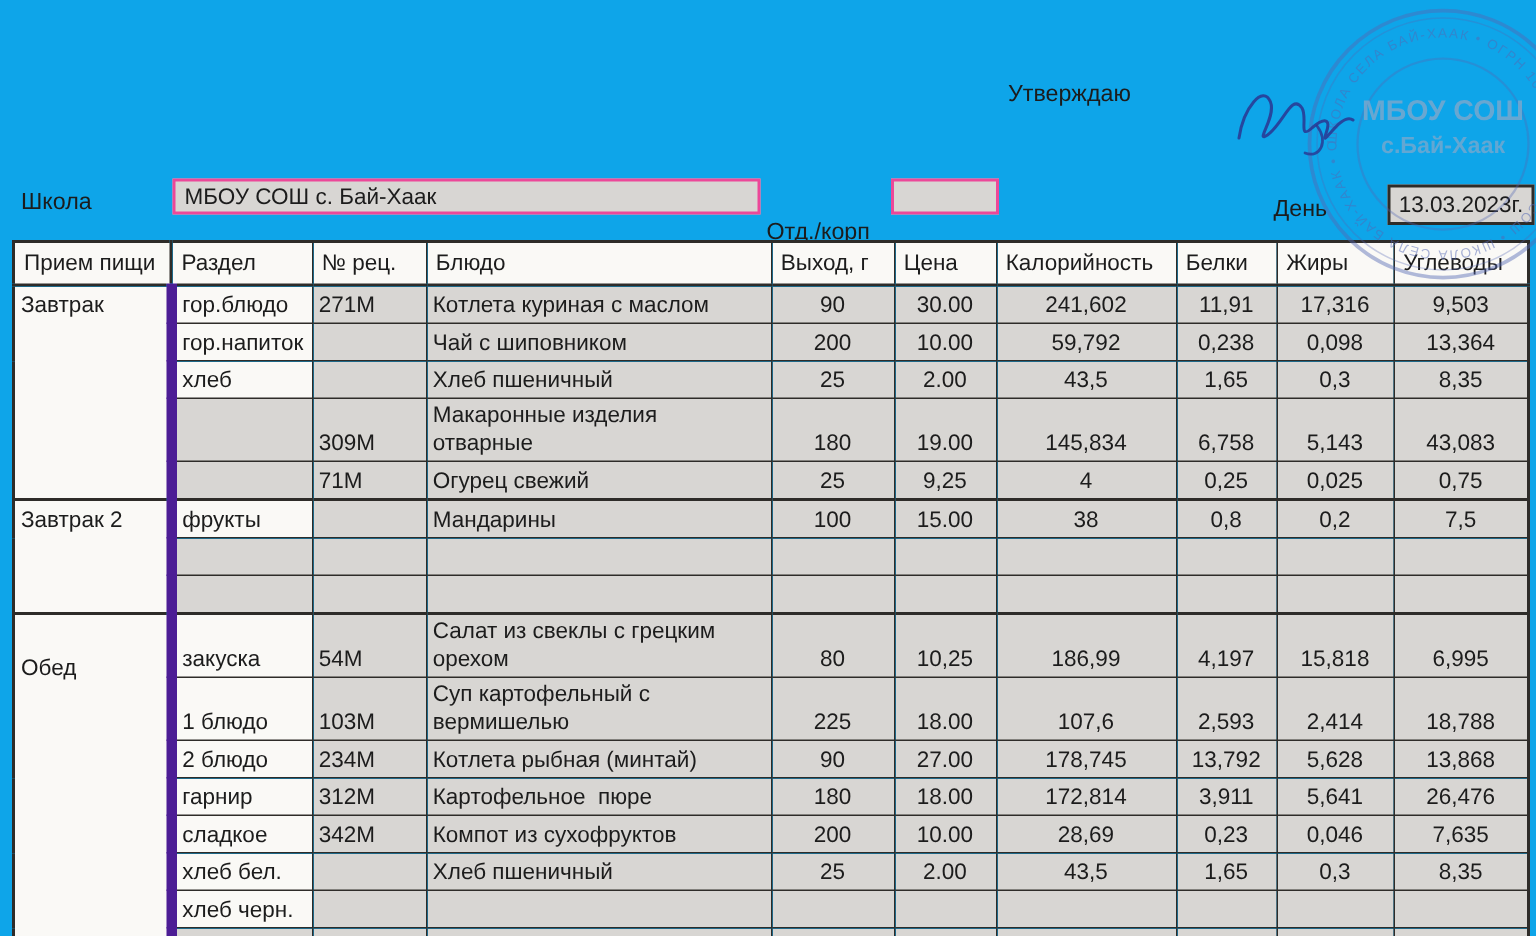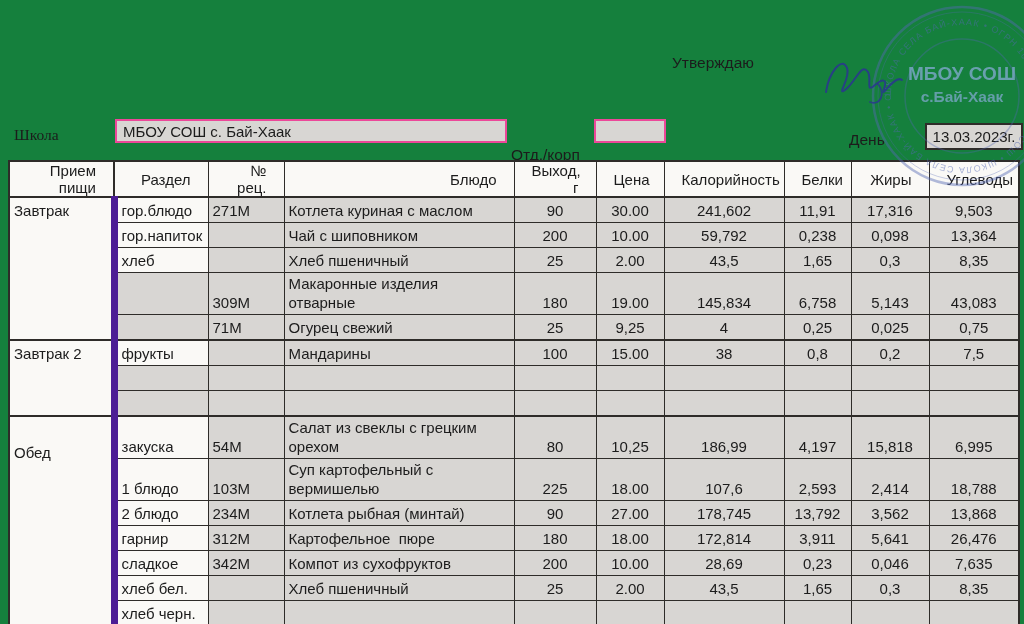--- a/index.html
+++ b/index.html
@@ -1,18 +1,18 @@
 <!DOCTYPE html>
 <html><head>
 <meta charset="utf-8">
 <style>
   html,body { margin:0; padding:0; }
   #page {
     position:relative; width:1024px; height:624px;
-    background:#15803d;
+    background:#0ea5e9;
     font-family:"Liberation Sans", sans-serif;
     color:#1c1c1c; overflow:hidden;
   }
   .lbl { position:absolute; font-size:15.5px; white-space:nowrap; }
 
   
   .field { position:absolute; background:#d8d6d3; border:2px solid #ec4899; box-sizing:border-box;
            display:flex; align-items:center; font-size:15px; }
   #school-box { left:115px; top:119px; width:392px; height:24px; padding-left:6px; }
   #dept-box   { left:594px; top:119px; width:72px;  height:24px; }
@@ -29,21 +29,21 @@
 
   
   #menu-table {
     position:absolute; left:8px; top:160px; width:1010px;
     border-collapse:collapse; table-layout:fixed;
     border:2px solid #2e2c29;
   }
   #menu-table th {
     border:1px solid #2e2c29; border-bottom:2px solid #2e2c29;
     background:#faf9f6; font-weight:normal; font-size:15px;
-    height:27px; text-align:right; padding:0 17px; overflow:hidden;
+    height:27px; text-align:left; padding:0 6px; overflow:hidden;
   }
   #menu-table th:first-child { border-right:2px solid #2e2c29; }
   #menu-table td {
     border:1px solid #2e2c29; background:#d8d6d3;
     vertical-align:bottom; padding:1px 4px 2px;
     font-size:15px; line-height:19px; height:21px; overflow:hidden;
   }
   #menu-table td.meal { background:#faf9f6; vertical-align:top; border-right:7px solid #4c1d95; }
   #menu-table td.named { background:#faf9f6; }
   #menu-table td.num  { text-align:center; }
@@ -74,21 +74,21 @@
     <circle cx="106" cy="106" r="89" fill="none" stroke="#5468b4" stroke-width="2.5" opacity="0.45"></circle>
     <circle cx="106" cy="106" r="84" fill="none" stroke="#5468b4" stroke-width="1" opacity="0.32"></circle>
     <circle cx="106" cy="106" r="57" fill="none" stroke="#5468b4" stroke-width="1.5" opacity="0.35"></circle>
     <text font-size="9" letter-spacing="1.2" fill="#5468b4" opacity="0.5" font-family="Liberation Sans, sans-serif">
       <textPath href="#ring" id="ring-textpath">ШКОЛА СЕЛА БАЙ-ХААК • ОГРН 1021700 • МБОУ СОШ • ШКОЛА СЕЛА БАЙ-ХААК • ОГРН 1021700 • МБОУ СОШ •</textPath>
     </text>
     <text x="106" y="90" text-anchor="middle" font-size="19" font-weight="bold" fill="#7fa8cc" opacity="0.8">МБОУ СОШ</text>
     <text x="106" y="112" text-anchor="middle" font-size="15.5" font-weight="bold" fill="#7fa8cc" opacity="0.75">с.Бай-Хаак</text>
   </svg>
 
-  <div class="lbl" style="left:14px; top:126px;font-family:Liberation Serif, serif;">Школа</div>
+  <div class="lbl" style="left:14px; top:126px;">Школа</div>
   <div class="field" id="school-box">
     <span>МБОУ СОШ с. Бай-Хаак</span>
   </div>
   <div class="lbl" style="left:511px; top:126px;margin-top:20px;">Отд./корп</div>
   <div class="field" id="dept-box">
     <span></span>
   </div>
   <div class="lbl" style="left:849px; top:131px;">День</div>
   <div class="field" id="day-box">
     <span>13.03.2023г.</span>
@@ -239,21 +239,21 @@
           <td class="num">18,788</td>
         </tr>
         <tr>
           <td class="razdel named">2 блюдо</td>
           <td class="rec">234М</td>
           <td class="dish">Котлета рыбная (минтай)</td>
           <td class="num">90</td>
           <td class="num">27.00</td>
           <td class="num">178,745</td>
           <td class="num">13,792</td>
-          <td class="num">3,562</td>
+          <td class="num">5,628</td>
           <td class="num">13,868</td>
         </tr>
         <tr>
           <td class="razdel named">гарнир</td>
           <td class="rec">312М</td>
           <td class="dish">Картофельное  пюре</td>
           <td class="num">180</td>
           <td class="num">18.00</td>
           <td class="num">172,814</td>
           <td class="num">3,911</td>

